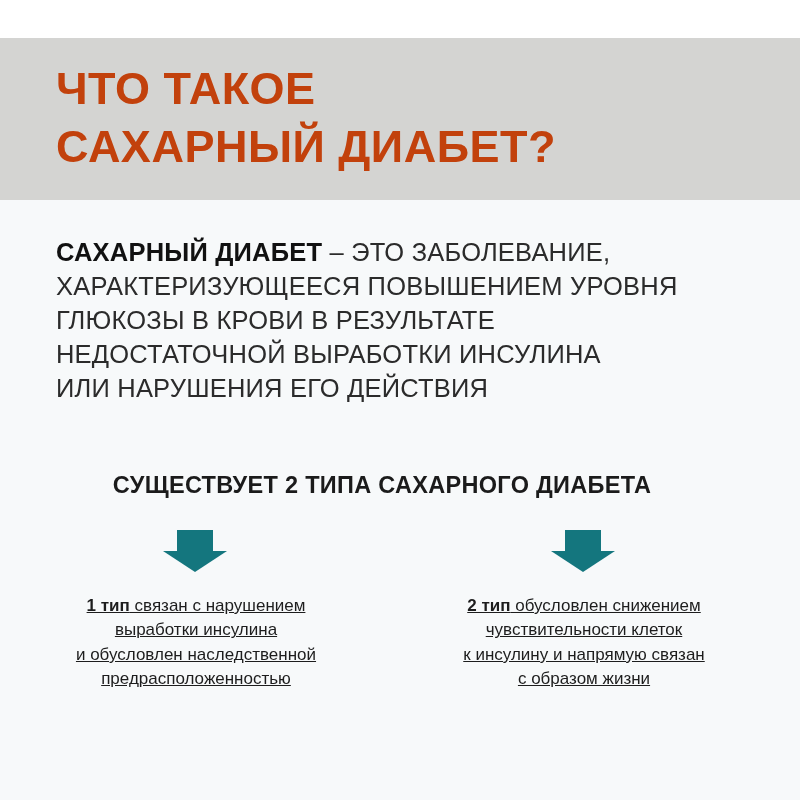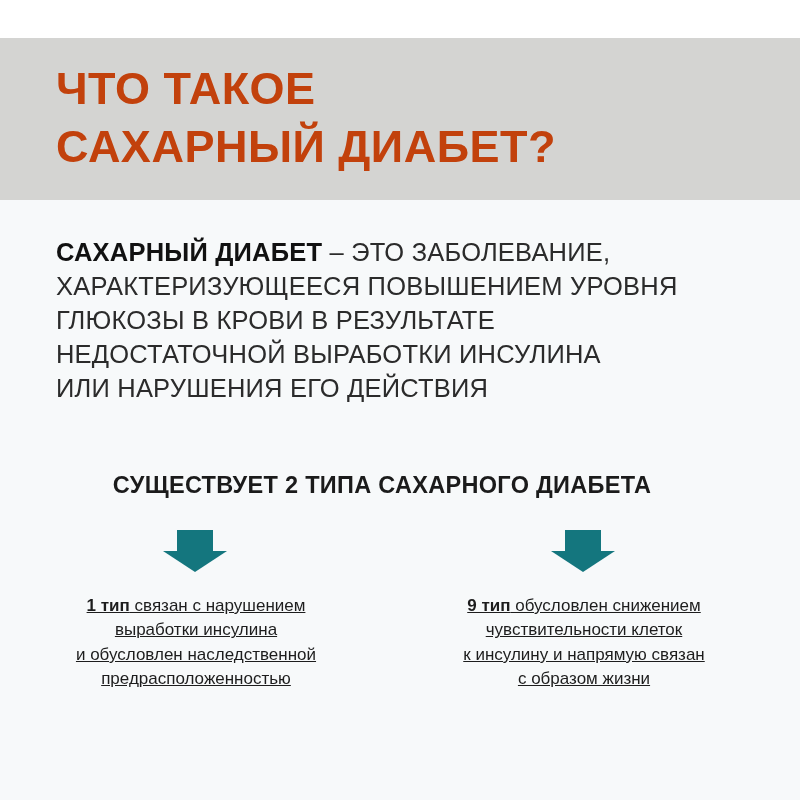--- a/index.html
+++ b/index.html
@@ -176,21 +176,21 @@
     <div class="arrow arrow-right">
       <div class="stem"></div>
       <div class="head"></div>
     </div>
 
     <div class="col col-left"><b>1 тип</b><span> связан с нарушением
 выработки инсулина
 и обусловлен наследственной
 предрасположенностью</span></div>
 
-    <div class="col col-right"><b>9 тип</b><span> обусловлен снижением
+    <div class="col col-right"><b>2 тип</b><span> обусловлен снижением
 чувствительности клеток
 к инсулину и напрямую связан
 с образом жизни</span></div>
 
 
 
   </div>
 </div>
 
 </body></html>

